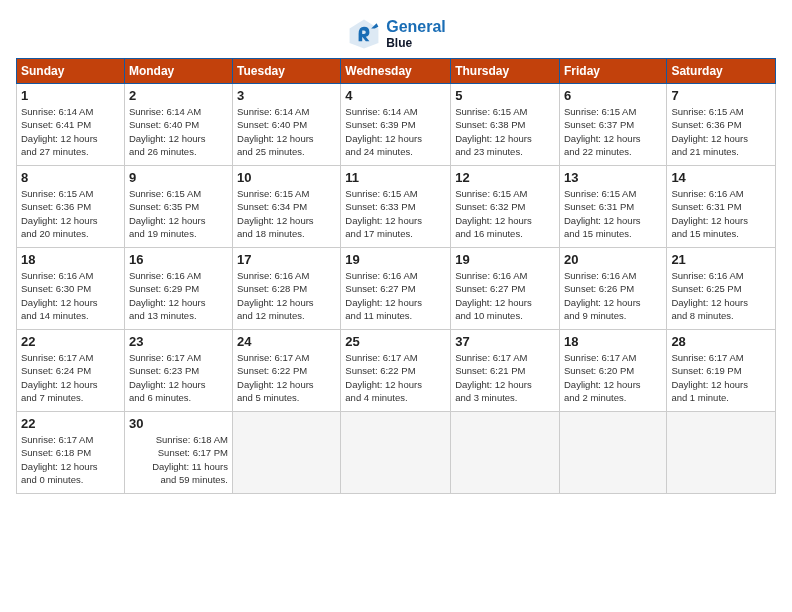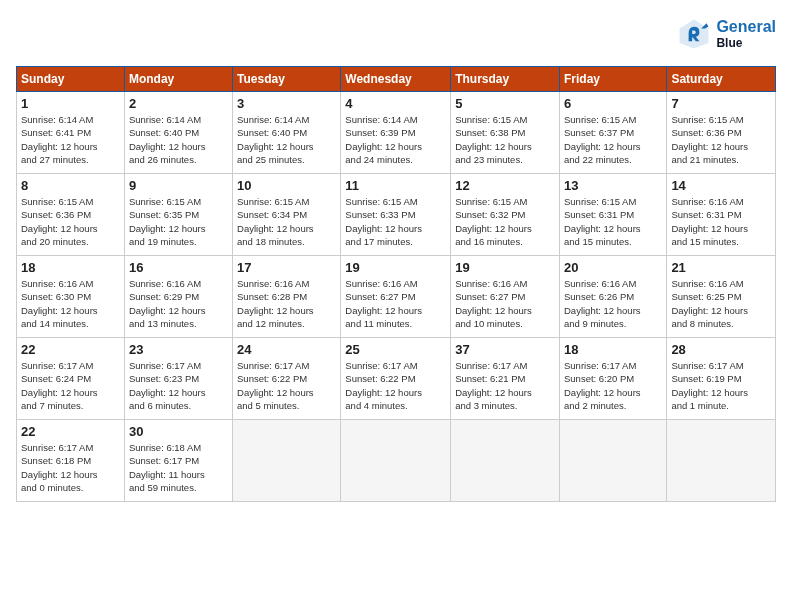--- a/index.html
+++ b/index.html
@@ -11,23 +11,23 @@
       overflow: hidden;
     }
     .page {
       width: 792px;
       height: 612px;
       padding: 16px;
       background: #fff;
     }
     .header {
       display: flex;
-      justify-content: flex-end;
+      justify-content: center;
       align-items: flex-start;
-      margin-bottom: 14px;
+      margin-bottom: 6px;
     }
     .logo {
       display: flex;
       align-items: center;
       gap: 4px;
     }
     .logo-icon {
       width: 36px;
       height: 36px;
     }
@@ -323,21 +323,21 @@
         <tr>
           <td>
             <span class="day-num">22</span>
             <div class="day-info" style="white-space: pre-line;">Sunrise: 6:17 AM
 Sunset: 6:18 PM
 Daylight: 12 hours
 and 0 minutes.</div>
           </td>
           <td>
             <span class="day-num">30</span>
-            <div class="day-info" style="white-space: pre-line;">Sunrise: 6:18 AM
+            <div class="day-info" style="white-space: pre-line; text-align: right;">Sunrise: 6:18 AM
 Sunset: 6:17 PM
 Daylight: 11 hours
 and 59 minutes.</div>
           </td>
           <td class="empty"></td>
           <td class="empty"></td>
           <td class="empty"></td>
           <td class="empty"></td>
           <td class="empty"></td>
         </tr>

